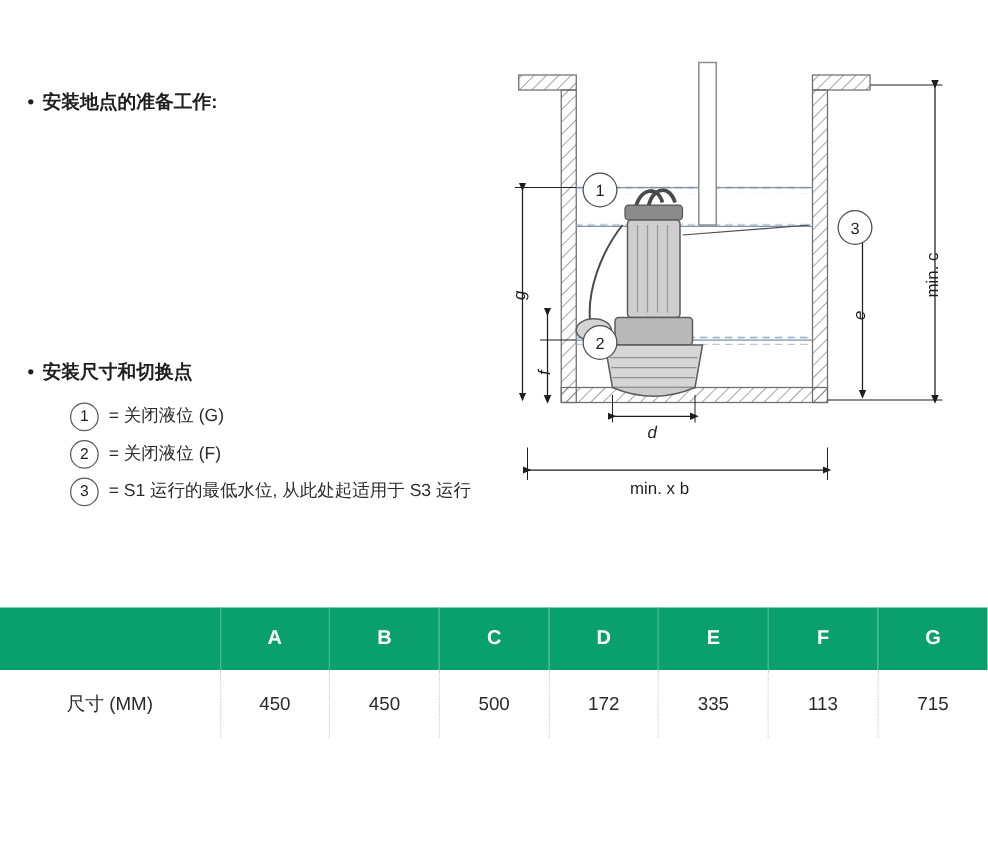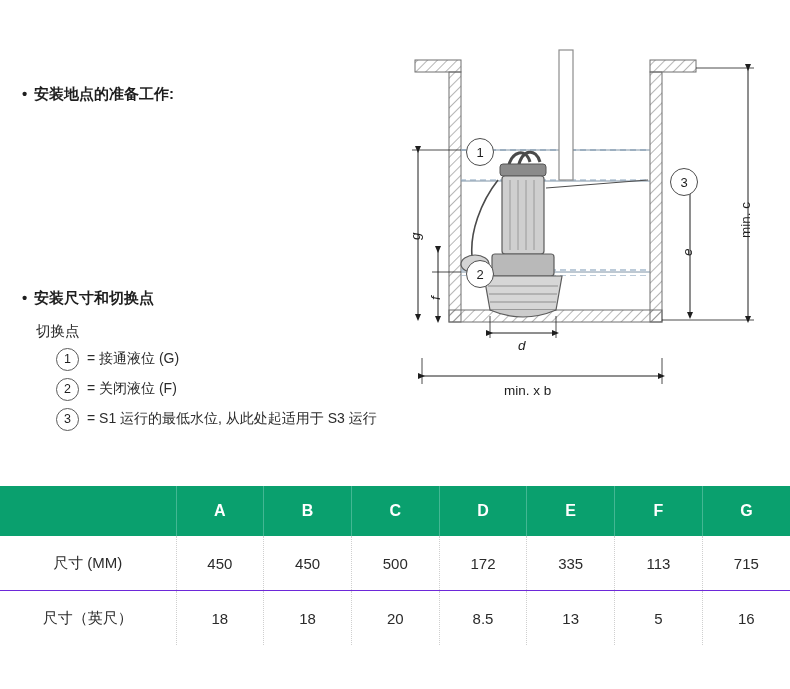--- a/index.html
+++ b/index.html
@@ -20,21 +20,20 @@
     width: 790px;
     height: 689px;
   }
 
   
   .text-col {
     position: absolute;
     left: 22px;
     top: 72px;
     width: 340px;
-    margin-top: 12px;
   }
   .bullet-head {
     font-size: 15px;
     font-weight: bold;
     color: #1e1e1e;
     margin: 0 0 14px 0;
     line-height: 1.3;
   }
   .bullet-head .dot {
     display: inline-block;
@@ -181,25 +180,24 @@
   <div class="text-col">
     <div class="bullet-head">
       <span class="dot">•</span><span>安装地点的准备工作:</span>
     </div>
   </div>
 
   <div class="section2">
     <div class="bullet-head">
       <span class="dot">•</span><span>安装尺寸和切换点</span>
     </div>
-    <div class="sub-label">切换点</div>
 
     <div class="legend-row">
       <span class="circle-num">1</span>
-      <span class="legend-text">= 接通液位 (G)</span>
+      <span class="legend-text">= 关闭液位 (G)</span>
     </div>
     <div class="legend-row">
       <span class="circle-num">2</span>
       <span class="legend-text">= 关闭液位 (F)</span>
     </div>
     <div class="legend-row">
       <span class="circle-num">3</span>
       <span class="legend-text">= S1 运行的最低水位, 从此处起适用于 S3 运行</span>
     </div>
   </div>
@@ -327,27 +325,17 @@
         <tr>
           <td class="label-cell">尺寸 (MM)</td>
           <td>450</td>
           <td>450</td>
           <td>500</td>
           <td>172</td>
           <td>335</td>
           <td>113</td>
           <td>715</td>
         </tr>
-        <tr>
-          <td class="label-cell">尺寸（英尺）</td>
-          <td>18</td>
-          <td>18</td>
-          <td>20</td>
-          <td>8.5</td>
-          <td>13</td>
-          <td>5</td>
-          <td>16</td>
-        </tr>
       </tbody>
     </table>
   </div>
 
 </div>
 
 </body></html>

